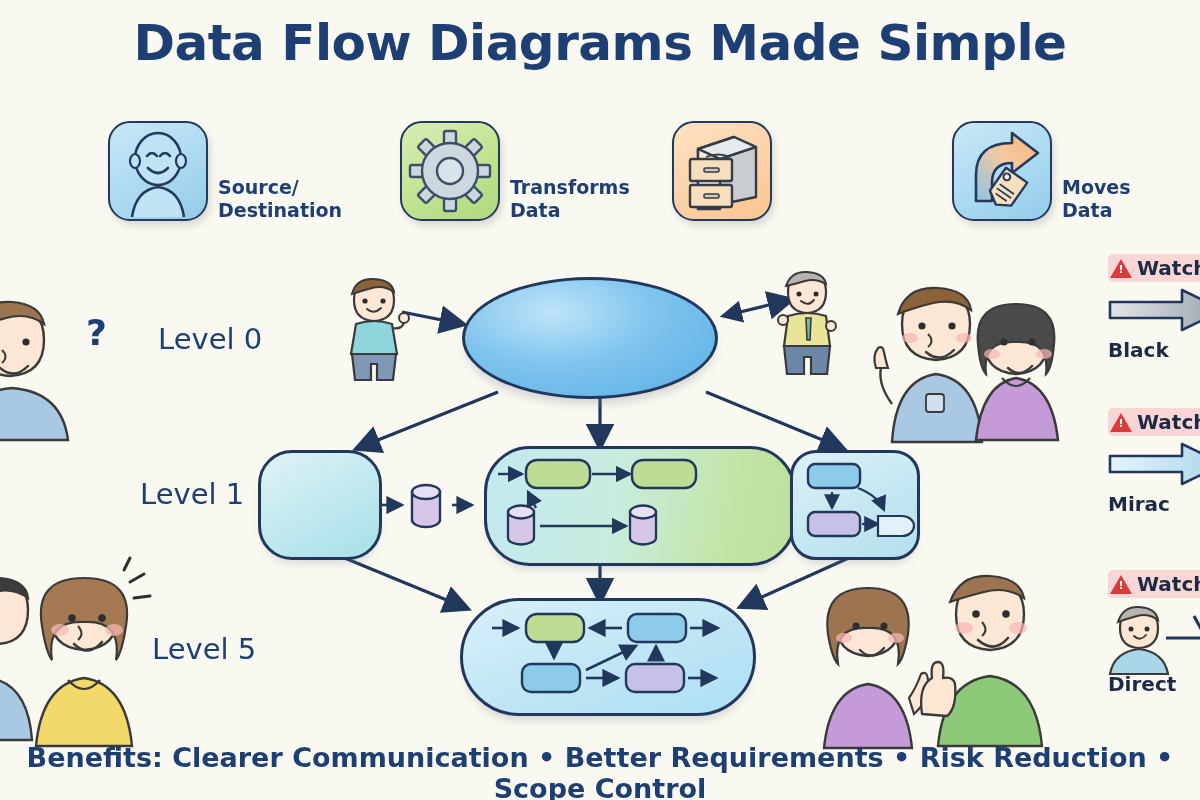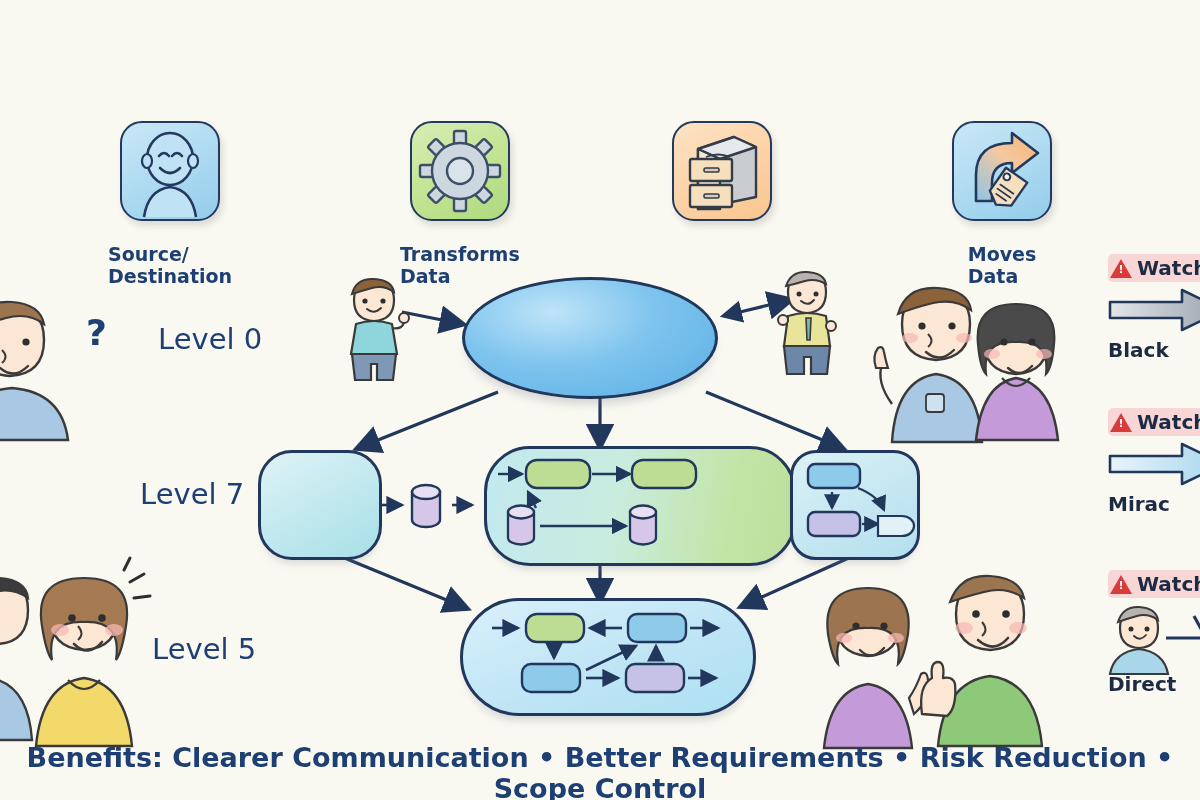--- a/index.html
+++ b/index.html
@@ -13,21 +13,21 @@
 
   
   .title{
     position:absolute;left:0;top:14px;width:1200px;text-align:center;
     font-size:50px;font-weight:bold;color:#1d3f73;letter-spacing:-0.5px;
     font-family:"DejaVu Sans", sans-serif;
   }
 
   
   .legend{position:absolute;top:105px;left:0;width:1200px;height:140px;}
-  .legend-item{position:absolute;display:flex;align-items:center;gap:22px;flex-direction:column;}
+  .legend-item{position:absolute;display:flex;align-items:flex-end;gap:10px;}
   .lg-tile{
     width:96px;height:96px;border-radius:22px;border:2.5px solid #24395e;
     position:relative;box-shadow:3px 5px 6px rgba(90,90,90,.18);
     flex:0 0 auto;
   }
   .lg-tile.blue{background:linear-gradient(150deg,#c9e8f7 0%,#a9d8f0 60%,#93ccea 100%);}
   .lg-tile.green{background:linear-gradient(150deg,#d8edb4 0%,#bfe28f 60%,#aed97e 100%);}
   .lg-tile.peach{background:linear-gradient(150deg,#fde3c4 0%,#fbd0a4 60%,#f9c68f 100%);}
   .lg-label{
     font-size:19px;font-weight:bold;color:#1d3f73;line-height:1.18;
@@ -104,20 +104,21 @@
   }
 
   .figure{position:absolute;}
   svg{display:block;overflow:visible;}
 </style>
 </head>
 <body style="background: rgb(250, 249, 241);">
 
 <div id="stage">
 
+  <div class="title">Data Flow Diagrams Made Simple</div>
 
   <div class="legend">
 
     <div class="legend-item" style="left:108px;top:16px;">
       <div class="lg-tile blue">
         <svg width="96" height="96" viewBox="0 0 96 96">
           <ellipse cx="48" cy="36" rx="23" ry="26" fill="#bfe3f5" stroke="#24395e" stroke-width="2.6"></ellipse>
           <ellipse cx="25" cy="38" rx="5" ry="7" fill="#bfe3f5" stroke="#24395e" stroke-width="2.2"></ellipse>
           <ellipse cx="71" cy="38" rx="5" ry="7" fill="#bfe3f5" stroke="#24395e" stroke-width="2.2"></ellipse>
           <path d="M37 33 q5 -6 10 0" fill="none" stroke="#24395e" stroke-width="2.6" stroke-linecap="round"></path>
@@ -190,21 +191,21 @@
           </g>
         </svg>
       </div>
       <div class="lg-label">Moves
 Data</div>
     </div>
   </div>
 
   <div class="qmark" style="left:86px;top:312px;">?</div>
   <div class="level-label" style="left:158px;top:322px;">Level 0</div>
-  <div class="level-label" style="left:140px;top:477px;">Level 7</div>
+  <div class="level-label" style="left:140px;top:477px;">Level 1</div>
   <div class="level-label" style="left:152px;top:632px;">Level 5</div>
 
   <svg class="figure" style="left:0;top:0;" width="1200" height="800">
     <defs>
       <marker id="ah" markerWidth="9" markerHeight="9" refX="7" refY="4.5" orient="auto">
         <path d="M0 0 L9 4.5 L0 9 z" fill="#22375c"></path>
       </marker>
       <marker id="ahs" markerWidth="7" markerHeight="7" refX="6" refY="3.5" orient="auto">
         <path d="M0 0 L7 3.5 L0 7 z" fill="#22375c"></path>
       </marker>

